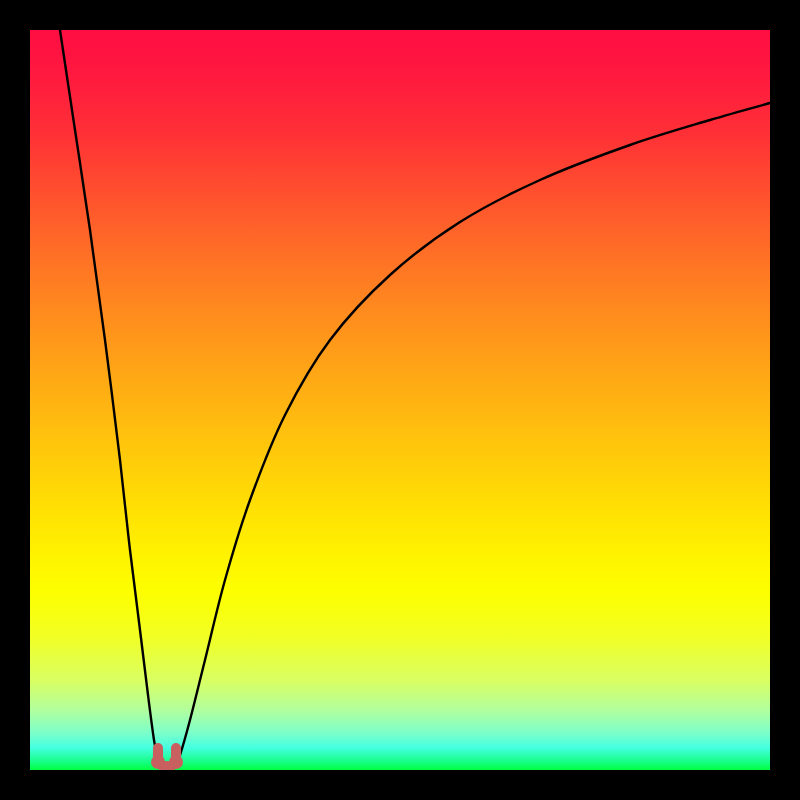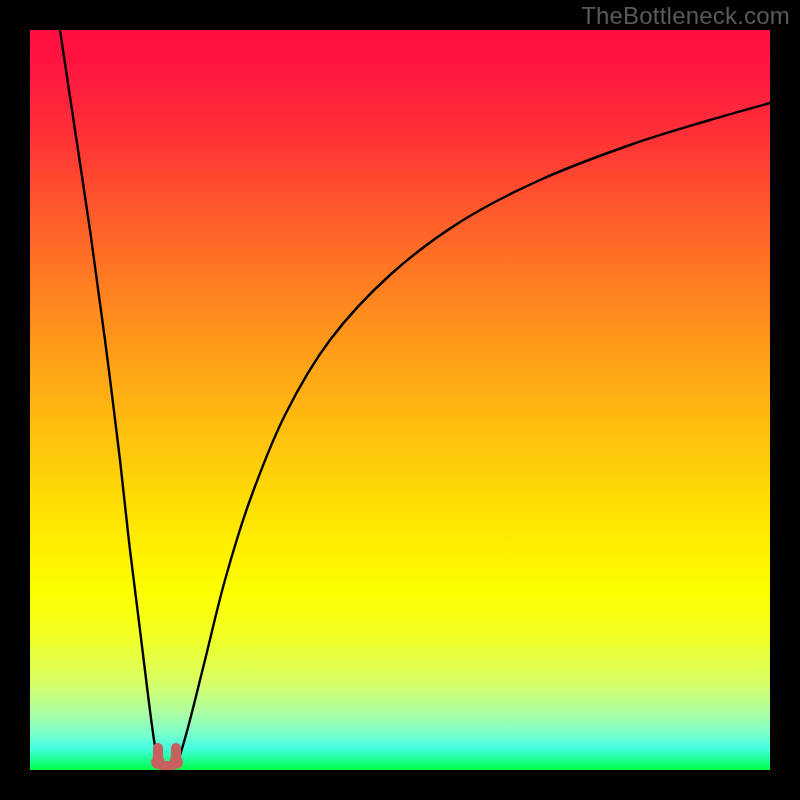--- a/index.html
+++ b/index.html
@@ -75,21 +75,20 @@
     border-radius: 50%;
     background: #c86060;
     z-index: 5;
   }
 </style>
 </head>
 <body>
 
 <div class="frame">
 
-  <div class="watermark">TheBottleneck.com</div>
 
   <div class="plot-area">
     <div class="gradient"></div>
 
     <svg class="curves" viewBox="0 0 740 740" preserveAspectRatio="none">
       <path fill="none" stroke="#000" stroke-width="2.4" stroke-linecap="round" d="M 30 0 C 32.5 16.666666666666668, 40 66.66666666666666, 45 100 C 50 133.33333333333334, 55 165, 60 200 C 65 235, 70 271.6666666666667, 75 310 C 80 348.3333333333333, 85.83333333333333 395, 90 430 C 94.16666666666667 465, 96.66666666666667 491.6666666666667, 100 520 C 103.33333333333333 548.3333333333334, 107 575.8333333333334, 110 600 C 113 624.1666666666666, 115.66666666666667 646.6666666666666, 118 665 C 120.33333333333333 683.3333333333334, 122.33333333333333 699.1666666666666, 124 710 C 125.66666666666667 720.8333333333334, 126.83333333333333 725.3333333333334, 128 730 C 129.16666666666666 734.6666666666666, 130.5 736.6666666666666, 131 738"></path>
       <path fill="none" stroke="#000" stroke-width="2.4" stroke-linecap="round" d="M 144 738 C 145 735.8333333333334, 147.33333333333334 733, 150 725 C 152.66666666666666 717, 155.83333333333334 705.8333333333334, 160 690 C 164.16666666666666 674.1666666666666, 169.16666666666666 653.3333333333334, 175 630 C 180.83333333333334 606.6666666666666, 187.5 576.6666666666666, 195 550 C 202.5 523.3333333333334, 210 497.5, 220 470 C 230 442.5, 241.66666666666666 411.6666666666667, 255 385 C 268.3333333333333 358.3333333333333, 282.5 333.3333333333333, 300 310 C 317.5 286.6666666666667, 338.3333333333333 264.6666666666667, 360 245 C 381.6666666666667 225.33333333333334, 405 207.83333333333334, 430 192 C 455 176.16666666666666, 481.6666666666667 162.83333333333334, 510 150 C 538.3333333333334 137.16666666666666, 571.6666666666666 125, 600 115 C 628.3333333333334 105, 656.6666666666666 97, 680 90 C 703.3333333333334 83, 730 75.83333333333333, 740 73"></path>
       <path fill="none" stroke="#c86060" stroke-width="10" stroke-linecap="round" d="M 128 718 L 128 732 Q 137 742 146 732 L 146 718"></path>
     </svg>
 

